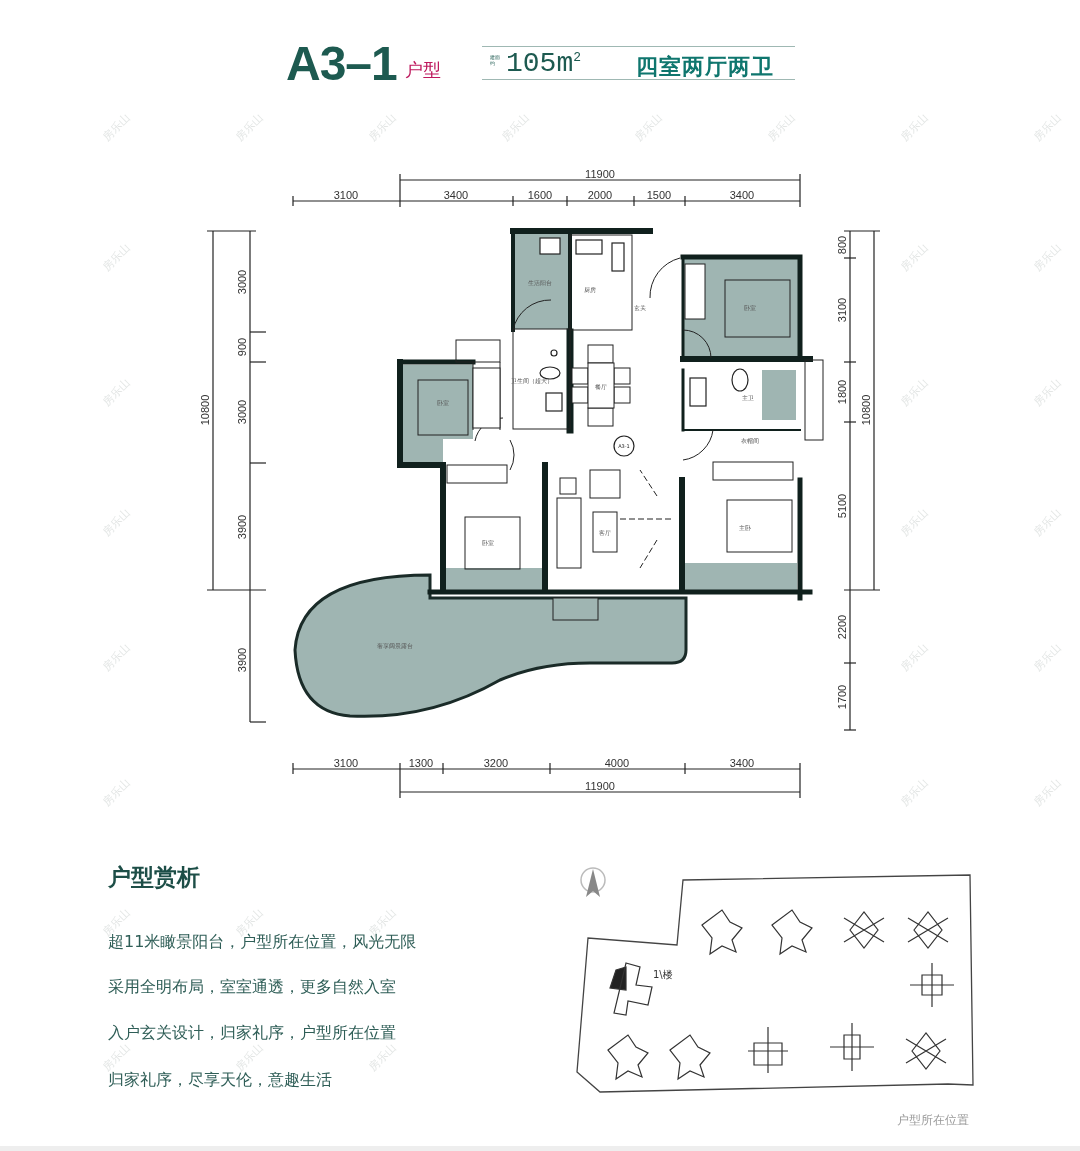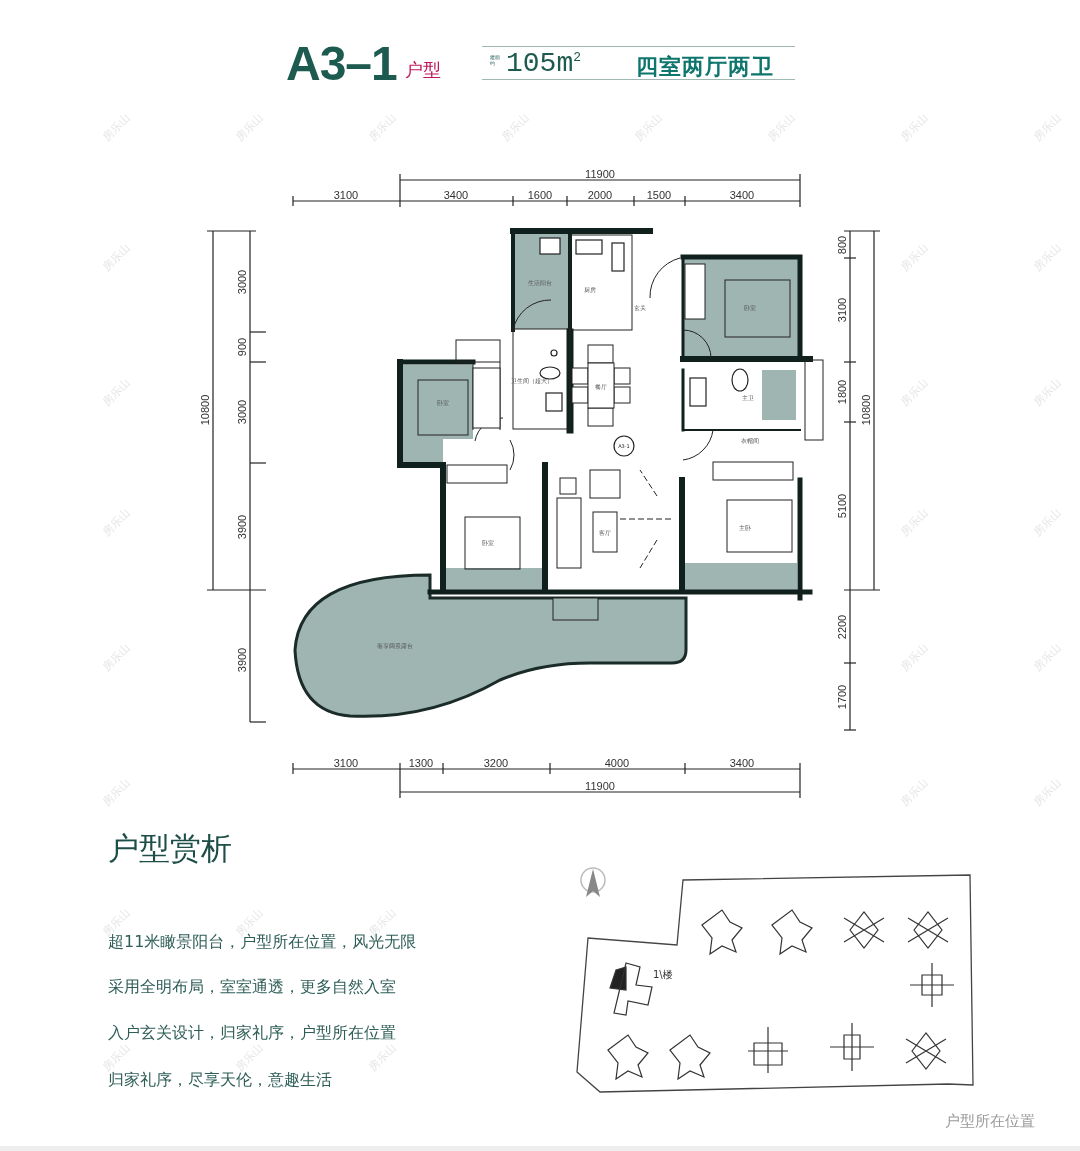--- a/index.html
+++ b/index.html
@@ -22,25 +22,25 @@
 
   
   .wm { position:absolute; font-size:11px; color:#e3e6e5; transform:rotate(-45deg); white-space:nowrap; pointer-events:none; }
 
   
   #plan { position:absolute; left:0; top:0; }
   .dim { font-family:"Liberation Sans",sans-serif; font-size:11px; fill:#333; }
   .room { font-size:6px; fill:#555; }
 
   
-  #ana-title { left:108px; top:828px; font-size:31px; font-weight:normal; color:#1d4e47; }
+  #ana-title { left:108px; top:862px; font-size:23px; font-weight:bold; color:#1d4e47; }
   .ana-line { position:absolute; left:108px; font-size:16px; color:#2f5e57; white-space:nowrap; }
 
   #site { position:absolute; left:560px; top:855px; }
-  #site-caption { left:945px; top:1112px; font-size:15px; color:#999; }
+  #site-caption { left:897px; top:1112px; font-size:12px; color:#999; }
   #footer-bar { left:0; top:1146px; width:1080px; height:5px; background:#eeeeee; }
 </style>
 </head>
 <body>
 
 <div class="abs" id="hdr-code">A3–1</div>
 <div class="abs" id="hdr-type">户型</div>
 <div class="abs" id="hdr-rule-top"></div>
 <div class="abs" id="hdr-rule-bot"></div>
 <div class="abs" id="hdr-area-label">建面约</div>

